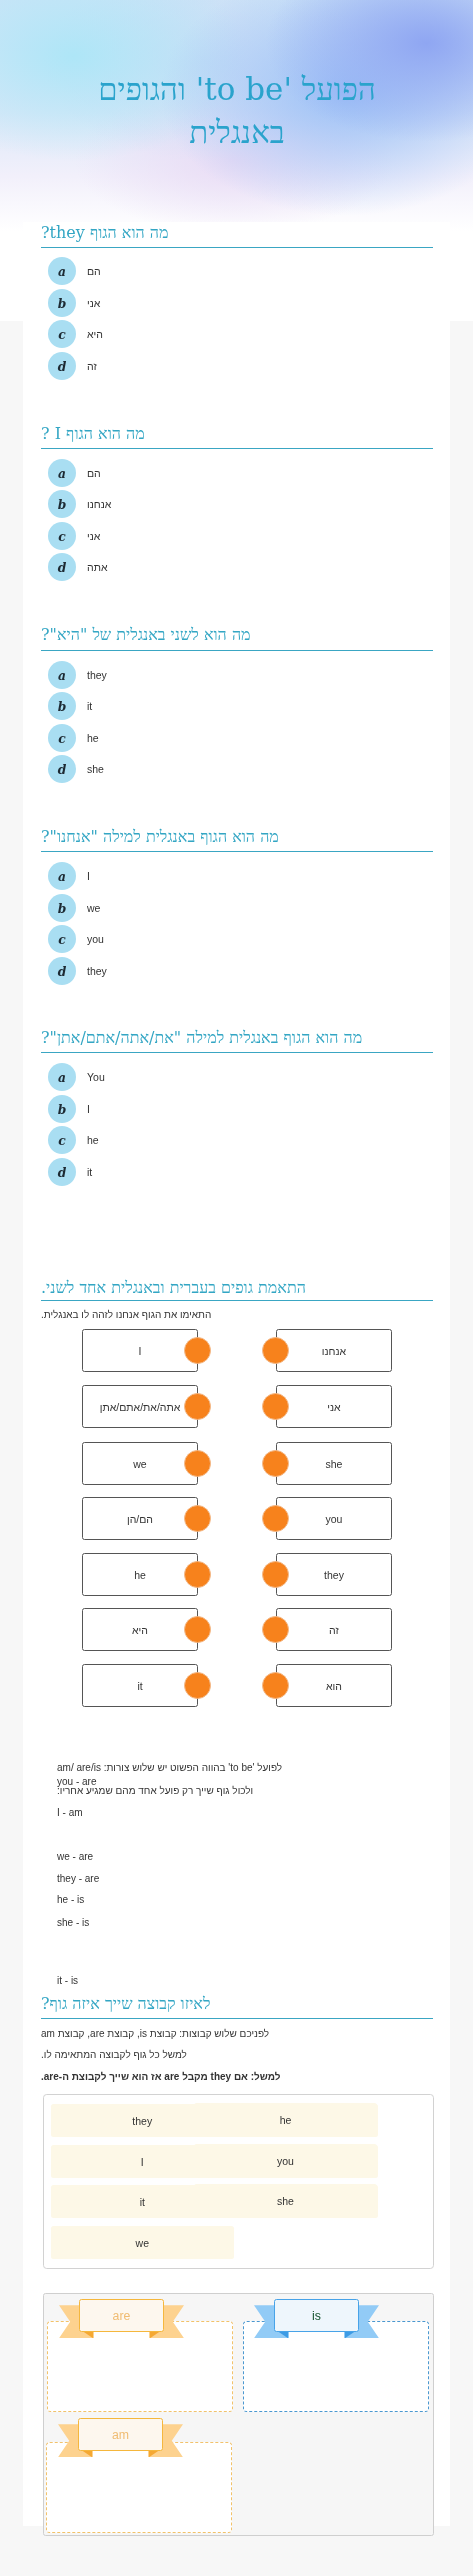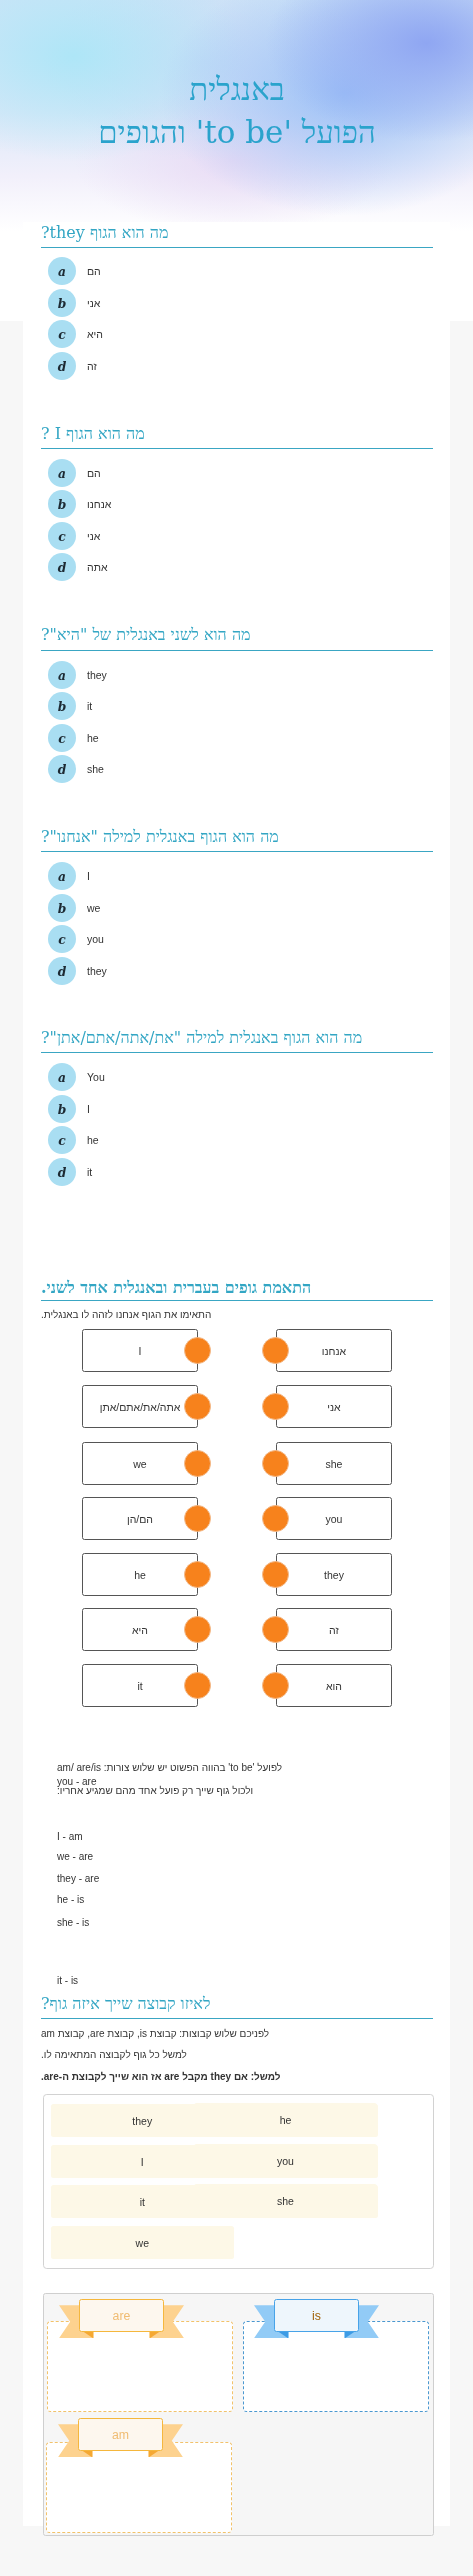--- a/index.html
+++ b/index.html
@@ -93,29 +93,29 @@
   .ribbon .face {
     position: absolute; left: 20px; top: 0; width: 85px; height: 33px; border-radius: 2.5px;
     border: 1.2px solid; display: flex; align-items: center; justify-content: center;
     font-size: 12.3px;
   }
   .ribbon.orange .tail { background: #fdd28f; }
   .ribbon.orange .fold { background: #f5a833; }
   .ribbon.orange .face { background: #fdf7ee; border-color: #f5b73d; color: #f0bc72; }
   .ribbon.blue .tail { background: #92cbf6; }
   .ribbon.blue .fold { background: #3d9be5; }
-  .ribbon.blue .face { background: #eef6fc; border-color: #48a3e8; color: #a16207; }
+  .ribbon.blue .face { background: #eef6fc; border-color: #48a3e8; color: #14532d; }
 </style>
 </head>
 <body>
 
 <div class="hero">
   <div class="hero-title">
+    <div>הפועל 'to be' והגופים</div>
     <div>באנגלית</div>
-    <div>הפועל 'to be' והגופים</div>
   </div>
 </div>
 
 <div class="card"></div>
 
 <div class="q-title" style="top:223px;">מה הוא הגוף they?</div>
 <div class="q-rule" style="top:247px;"></div>
 <div class="opt" style="top:257px;">
     <div class="opt-badge">a</div>
     <span class="opt-text">הם</span>
@@ -202,21 +202,21 @@
   </div>
 <div class="opt" style="top:1126px;">
     <div class="opt-badge">c</div>
     <span class="opt-text">he</span>
   </div>
 <div class="opt" style="top:1158px;">
     <div class="opt-badge">d</div>
     <span class="opt-text">it</span>
   </div>
 
-<div class="q-title" style="top:1278px;font-weight:bold;">התאמת גופים בעברית ובאנגלית אחד לשני.</div>
+<div class="q-title" style="top:1278px;">התאמת גופים בעברית ובאנגלית אחד לשני.</div>
 <div class="q-rule" style="top:1300px;"></div>
 <div class="plain-text" style="top:1309px;">התאימו את הגוף אנחנו לזהה לו באנגלית.</div>
 
 <div class="match-box" style="left:82px;top:1329px;">I</div>
 <div class="match-dot" style="left:184px;top:1337px;"></div>
 <div class="match-box" style="left:82px;top:1385px;">אתה/את/אתם/אתן</div>
 <div class="match-dot" style="left:184px;top:1393px;"></div>
 <div class="match-box" style="left:82px;top:1442px;">we</div>
 <div class="match-dot" style="left:184px;top:1450px;"></div>
 <div class="match-box" style="left:82px;top:1497px;">הם/הן</div>
@@ -238,21 +238,21 @@
 <div class="match-dot" style="left:262px;top:1505px;"></div>
 <div class="match-box" style="left:276px;top:1553px;">they</div>
 <div class="match-dot" style="left:262px;top:1561px;"></div>
 <div class="match-box" style="left:276px;top:1608px;">זה</div>
 <div class="match-dot" style="left:262px;top:1616px;"></div>
 <div class="match-box" style="left:276px;top:1664px;">הוא</div>
 <div class="match-dot" style="left:262px;top:1672px;"></div>
 
 <div class="info-line" style="top:1762px; direction:rtl; unicode-bidi:plaintext;">לפועל 'to be' בהווה הפשוט יש שלוש צורות: am/ are/is</div>
 <div class="info-line" style="top:1785px; direction:rtl; unicode-bidi:plaintext;">ולכול גוף שייך רק פועל אחד מהם שמגיע אחריו:</div>
-<div class="info-line" style="top:1807px;margin-top:24px;">I - am</div>
+<div class="info-line" style="top:1807px;">I - am</div>
 <div class="info-line" style="top:1776px;">you - are</div>
 <div class="info-line" style="top:1851px;">we - are</div>
 <div class="info-line" style="top:1873px;">they - are</div>
 <div class="info-line" style="top:1894px;">he - is</div>
 <div class="info-line" style="top:1917px;">she - is</div>
 <div class="info-line" style="top:1939px;margin-top:36px;">it - is</div>
 
 <div class="q-title" style="top:1994px;">לאיזו קבוצה שייך איזה גוף?</div>
 <div class="q-rule" style="top:2018px;"></div>
 <div class="plain-text" style="top:2028px;">לפניכם שלוש קבוצות: קבוצת is, קבוצת are, קבוצת am</div>

